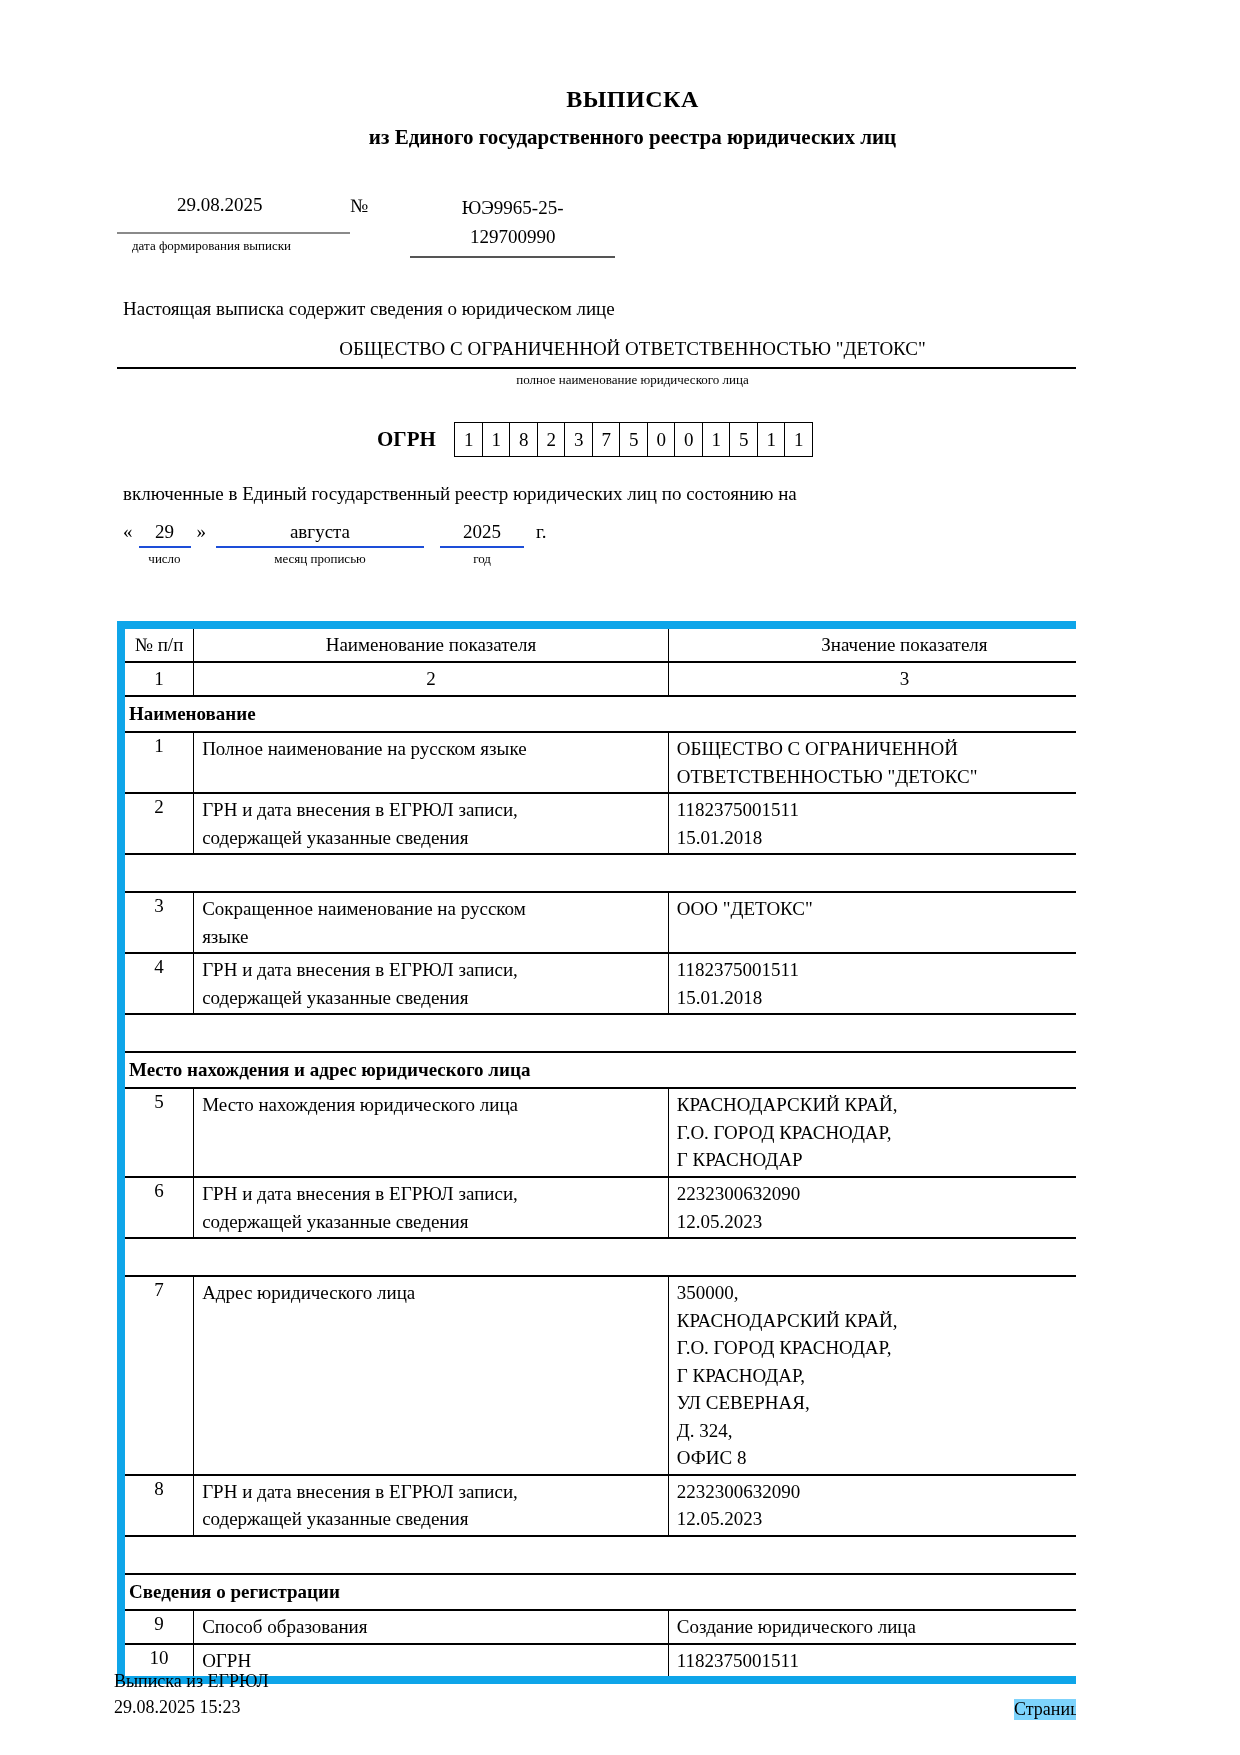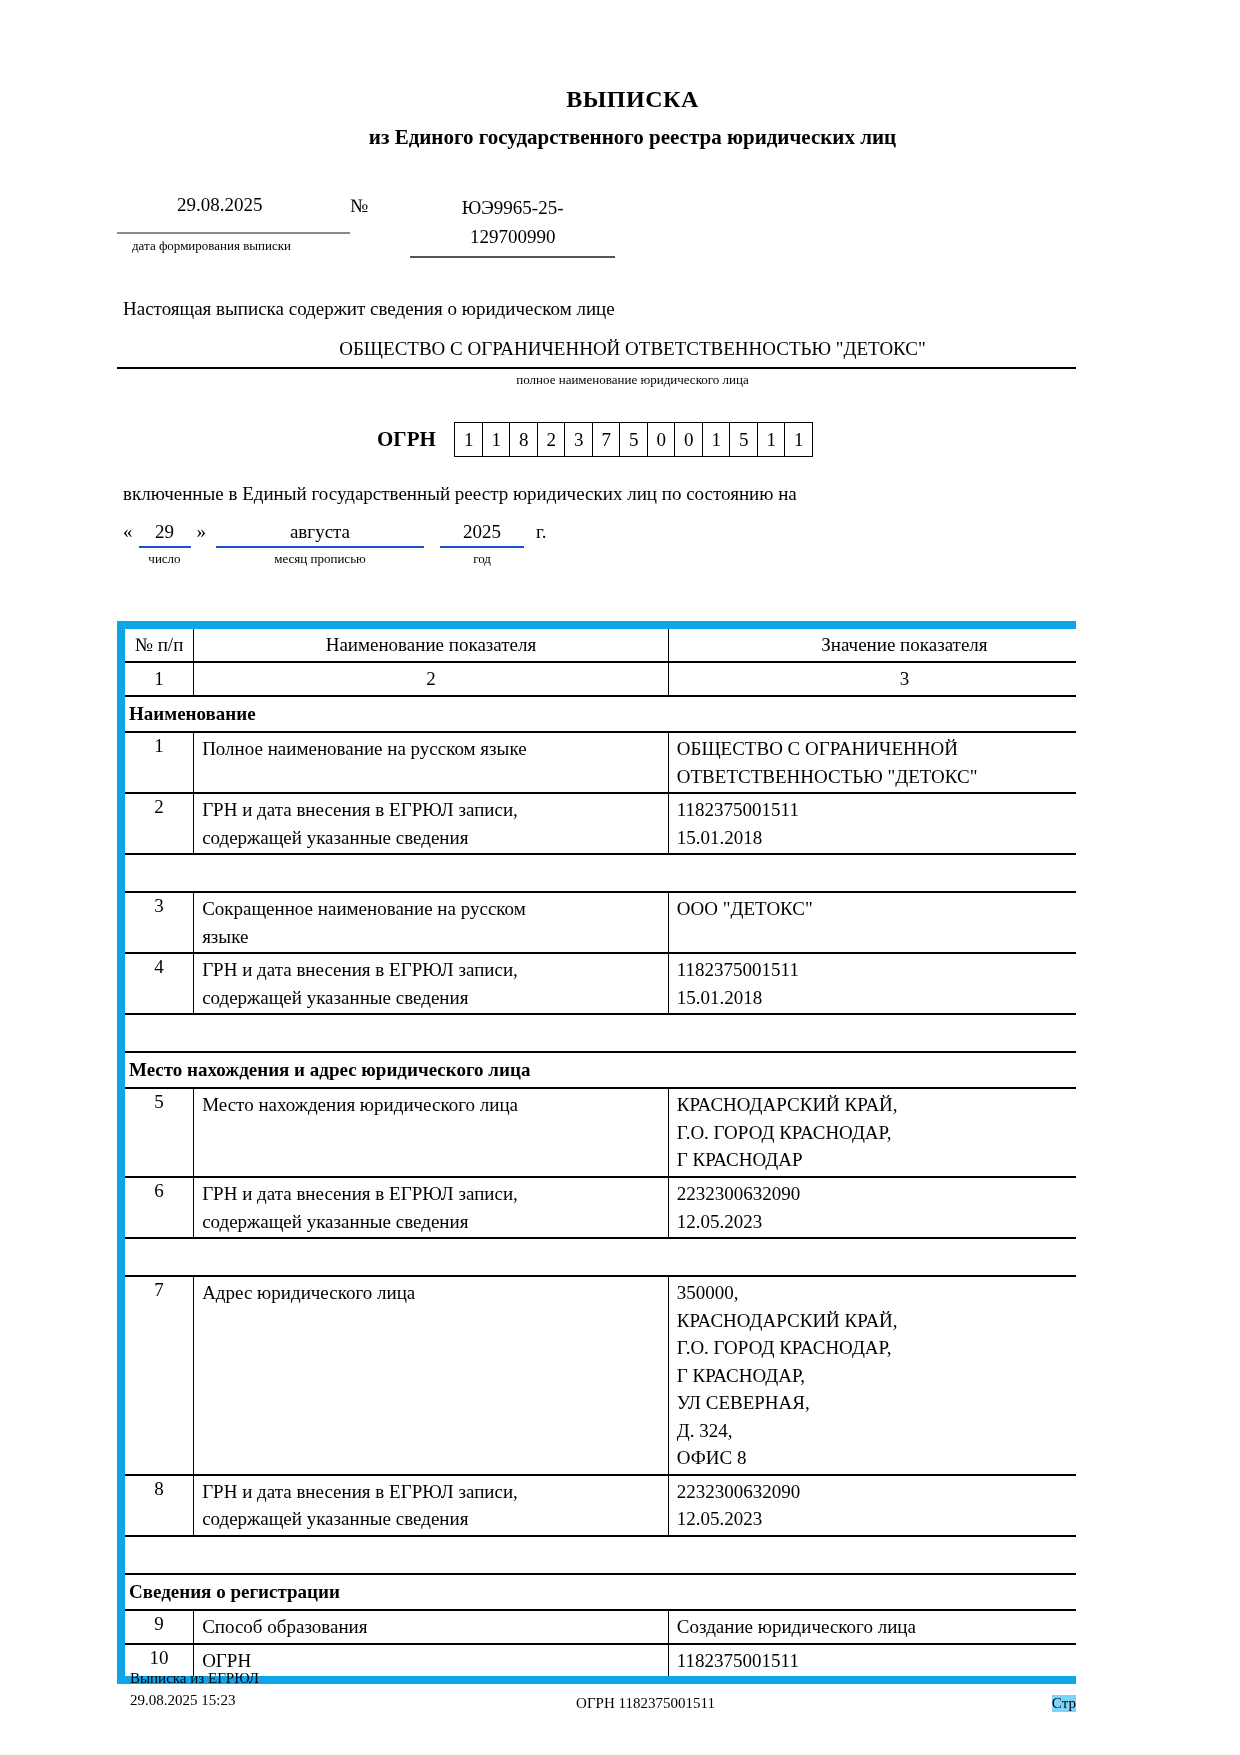--- a/index.html
+++ b/index.html
@@ -55,21 +55,21 @@
     border-top:2px solid #000;border-bottom:2px solid #000;
   }
   .details th{font-weight:normal;height:30px;text-align:center;padding:1px 4px;}
   .details .numrow td{height:30px;text-align:center;padding:1px 4px;}
   .details td.num{text-align:center;vertical-align:top;padding:2px 4px;}
   .details td.name{padding:2px 8px;vertical-align:top;line-height:1.45;white-space:pre-line;}
   .details td.val{padding:2px 8px;vertical-align:top;line-height:1.45;white-space:pre-line;}
   .details td.sec{font-weight:bold;text-align:left;height:32px;vertical-align:middle;padding:1px 4px;margin-top:15px;}
   .details td.spacer{height:34px;}
 
-  .footer{position:absolute;left:130px;top:1668px;width:1031px;font-size:15px;}
+  .footer{position:absolute;left:114px;top:1668px;width:1031px;font-size:18px;}
   .f-wrap{position:relative;display:flex;justify-content:space-between;align-items:flex-end;}
   .f-left{line-height:1.45;}
   .f-center{position:absolute;left:0;right:0;bottom:0;text-align:center;}
   .f-right{position:relative;z-index:1;background:#7dd3fc;}
 </style>
 </head>
 <body>
 
 <div class="page">
   <div class="content">
@@ -252,17 +252,16 @@
     </table>
 
   </div>
 
   <div class="footer">
     <div class="f-wrap">
       <div class="f-left">
         <div>Выписка из ЕГРЮЛ</div>
         <div>29.08.2025 15:23</div>
       </div>
-      <div class="f-center">ОГРН 1182375001511</div>
       <div class="f-right">Страница 1 из 17</div>
     </div>
   </div>
 </div>
 
 </body></html>

